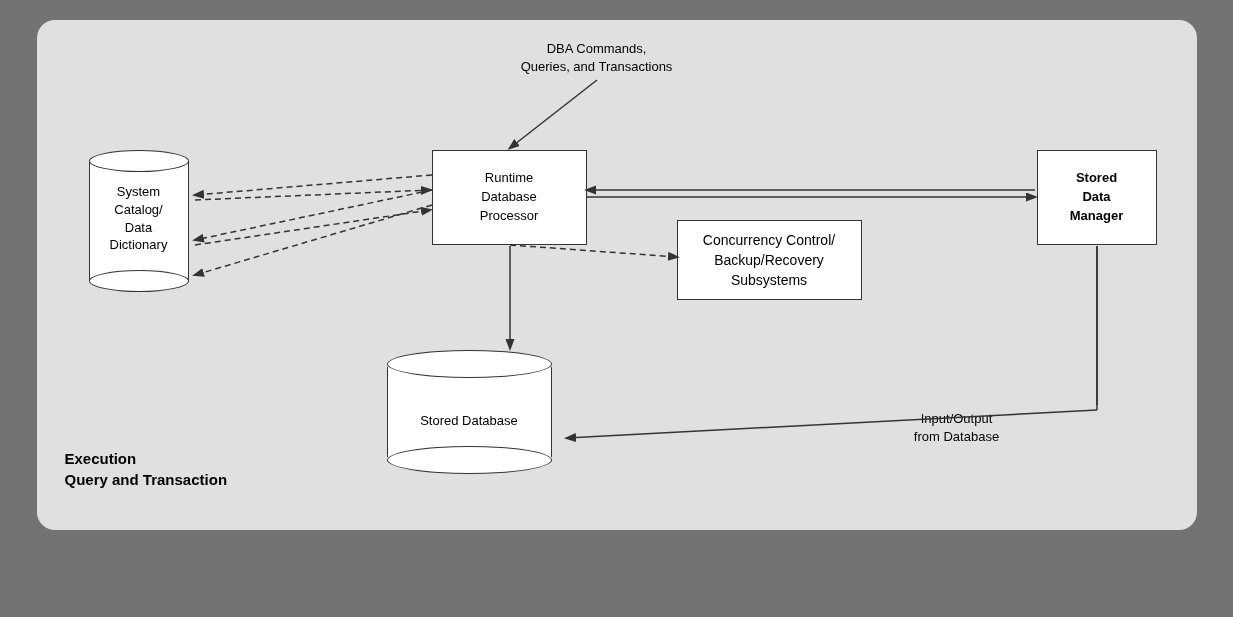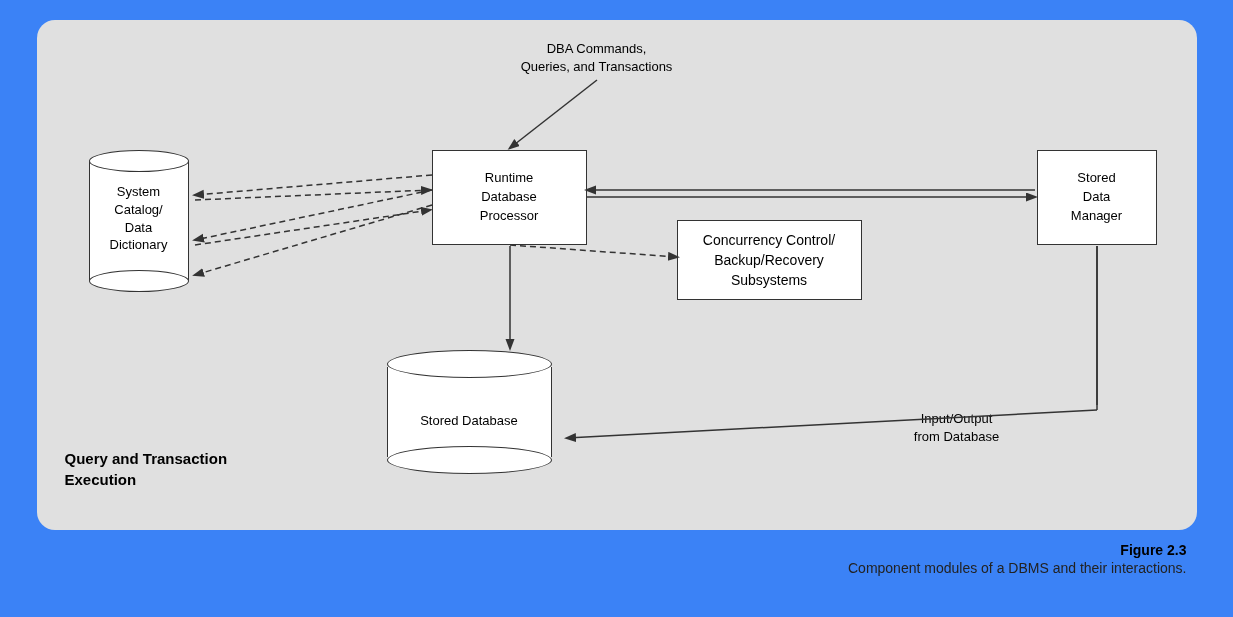--- a/index.html
+++ b/index.html
@@ -8,21 +8,21 @@
       font-family: Arial, Helvetica, sans-serif;
       width: 1233px;
       height: 617px;
       overflow: hidden;
       position: relative;
     }
 
     .main-container {
       width: 1233px;
       height: 617px;
-      background: #3b82f6;
+      background: #737373;
       display: flex;
       flex-direction: column;
       align-items: center;
       padding: 20px;
     }
 
     .diagram-area {
       background: #e0e0e0;
       border-radius: 18px;
       width: 1160px;
@@ -156,21 +156,21 @@
       </div>
       <div class="cyl-bottom"></div>
     </div>
 
     <div class="box" style="left:395px; top:130px; width:155px; height:95px;">
       <span style="white-space:pre-line;">Runtime
 Database
 Processor</span>
     </div>
 
-    <div class="box" style="left:1000px; top:130px; width:120px; height:95px;">
+    <div class="box" style="left:1000px; top:130px; width:120px; height:95px;font-weight:bold;">
       <span style="white-space:pre-line;">Stored
 Data
 Manager</span>
     </div>
 
     <div class="box" style="left:640px; top:200px; width:185px; height:80px;">
       <span style="white-space:pre-line; font-size:14px;">Concurrency Control/
 Backup/Recovery
 Subsystems</span>
     </div>
@@ -182,22 +182,22 @@
       </div>
       <div class="cyl-bottom" style="width:165px; height:28px;"></div>
     </div>
 
     <div style="position:absolute; left:850px; top:390px; text-align:center; font-size:13px; line-height:1.4; width:140px;">
       <span style="white-space:pre-line;">Input/Output
 from Database</span>
     </div>
 
     <div class="query-label">
+      <div>Execution</div>
       <div>Query and Transaction</div>
-      <div>Execution</div>
     </div>
 
     <svg class="arrows-svg">
       <defs>
         <marker id="arrow" markerWidth="8" markerHeight="8" refX="6" refY="3" orient="auto">
           <path d="M0,0 L0,6 L8,3 z" fill="#333"></path>
         </marker>
         <marker id="arrow-white" markerWidth="8" markerHeight="8" refX="6" refY="3" orient="auto">
           <path d="M0,0 L0,6 L8,3 z" fill="#333"></path>
         </marker>
@@ -224,17 +224,13 @@
 
       <line x1="1060" y1="226" x2="1060" y2="390" stroke="#333" stroke-width="1.5"></line>
 
       <line x1="1060" y1="390" x2="530" y2="418" stroke="#333" stroke-width="1.5" marker-end="url(#arrow)"></line>
 
       <line x1="1060" y1="226" x2="1060" y2="385" stroke="#333" stroke-width="1.5"></line>
     </svg>
 
   </div>
 
-  <div class="caption-area">
-    <div class="figure-label">Figure 2.3</div>
-    <div class="figure-caption">Component modules of a DBMS and their interactions.</div>
-  </div>
 </div>
 
 </body></html>

